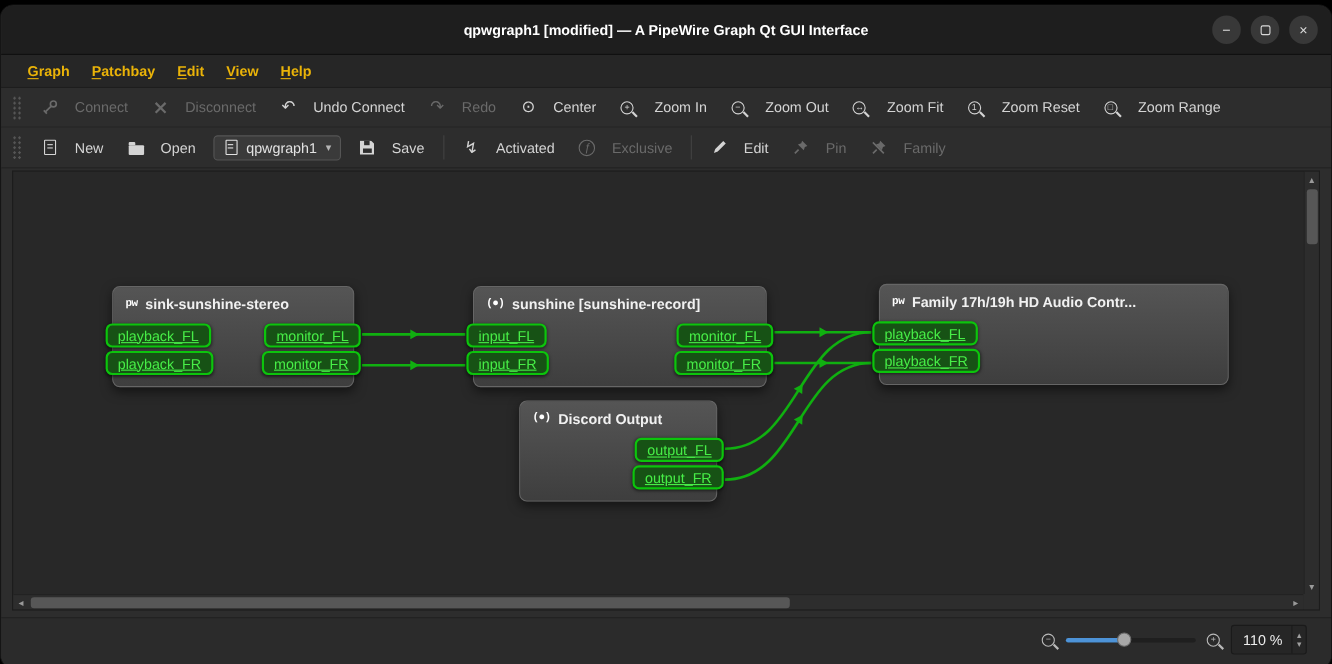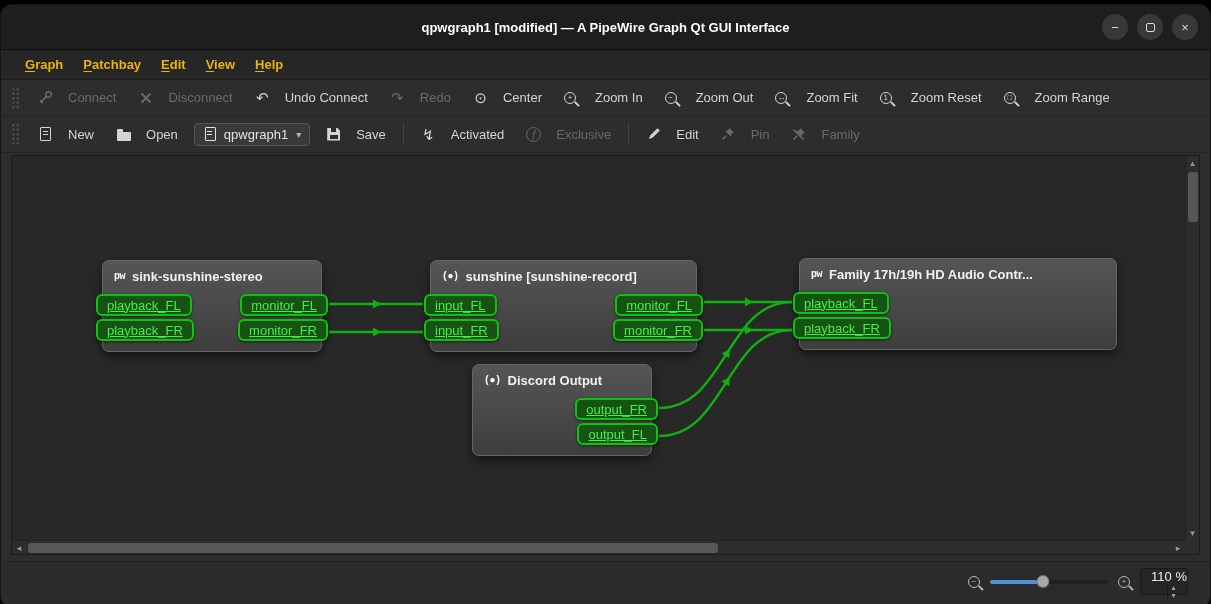--- a/index.html
+++ b/index.html
@@ -101,21 +101,21 @@
   
   .statusbar { height:46px; flex:0 0 auto; background:#2b2b2b; border-top:1px solid #222;
     display:flex; align-items:center; justify-content:flex-end; padding:0 22px 6px 22px; gap:10px; }
   .statusbar .mag { color:#b9b9b9; margin:0; }
   .slider { position:relative; width:118px; height:18px; display:flex; align-items:center; cursor:pointer; }
   .slider-track { position:absolute; left:0; right:0; height:4px; background:#1f1f1f; border-radius:2px; }
   .slider-fill { position:absolute; left:0; width:45%; height:4px; background:#4d93d8; border-radius:2px; }
   .slider-handle { position:absolute; left:45%; transform:translateX(-50%); width:13px; height:13px;
     border-radius:50%; background:#a8a8a8; border:1px solid #6d6d6d; }
   .spinbox { display:flex; align-items:center; height:27px; background:#262626; border:1px solid #1a1a1a;
-    border-radius:3px; padding-left:10px; color:#ededed;flex-direction:column; }
+    border-radius:3px; padding-left:10px; color:#ededed; }
   .spin-arrows { display:flex; flex-direction:column; justify-content:center; border-left:1px solid #1a1a1a;
     margin-left:8px; padding:0 4px; height:100%; }
   .spin-arrows span { font-size:8px; line-height:8px; color:#9f9f9f; cursor:pointer; text-align:center; }
 </style>
 </head>
 <body>
 
 <div class="window">
 
   <div class="titlebar">
@@ -377,24 +377,24 @@
           <span class="port in">playback_FR</span>
         </div>
       </div>
 
       <div class="node" style="left:460px; top:208px; width:180px;">
         <div class="node-title">
           <span class="node-icon">(●)</span>
           <span>Discord Output</span>
         </div>
         <div class="port-row">
+          <span class="port out">output_FL</span>
+        </div>
+        <div class="port-row">
           <span class="port out">output_FR</span>
-        </div>
-        <div class="port-row">
-          <span class="port out">output_FL</span>
         </div>
       </div>
 
     </div>
 
     <div class="vscroll">
       <span class="scroll-arrow">▴</span>
       <div class="vthumb"></div>
       <span class="scroll-arrow" style="margin-top:auto;">▾</span>
     </div>

